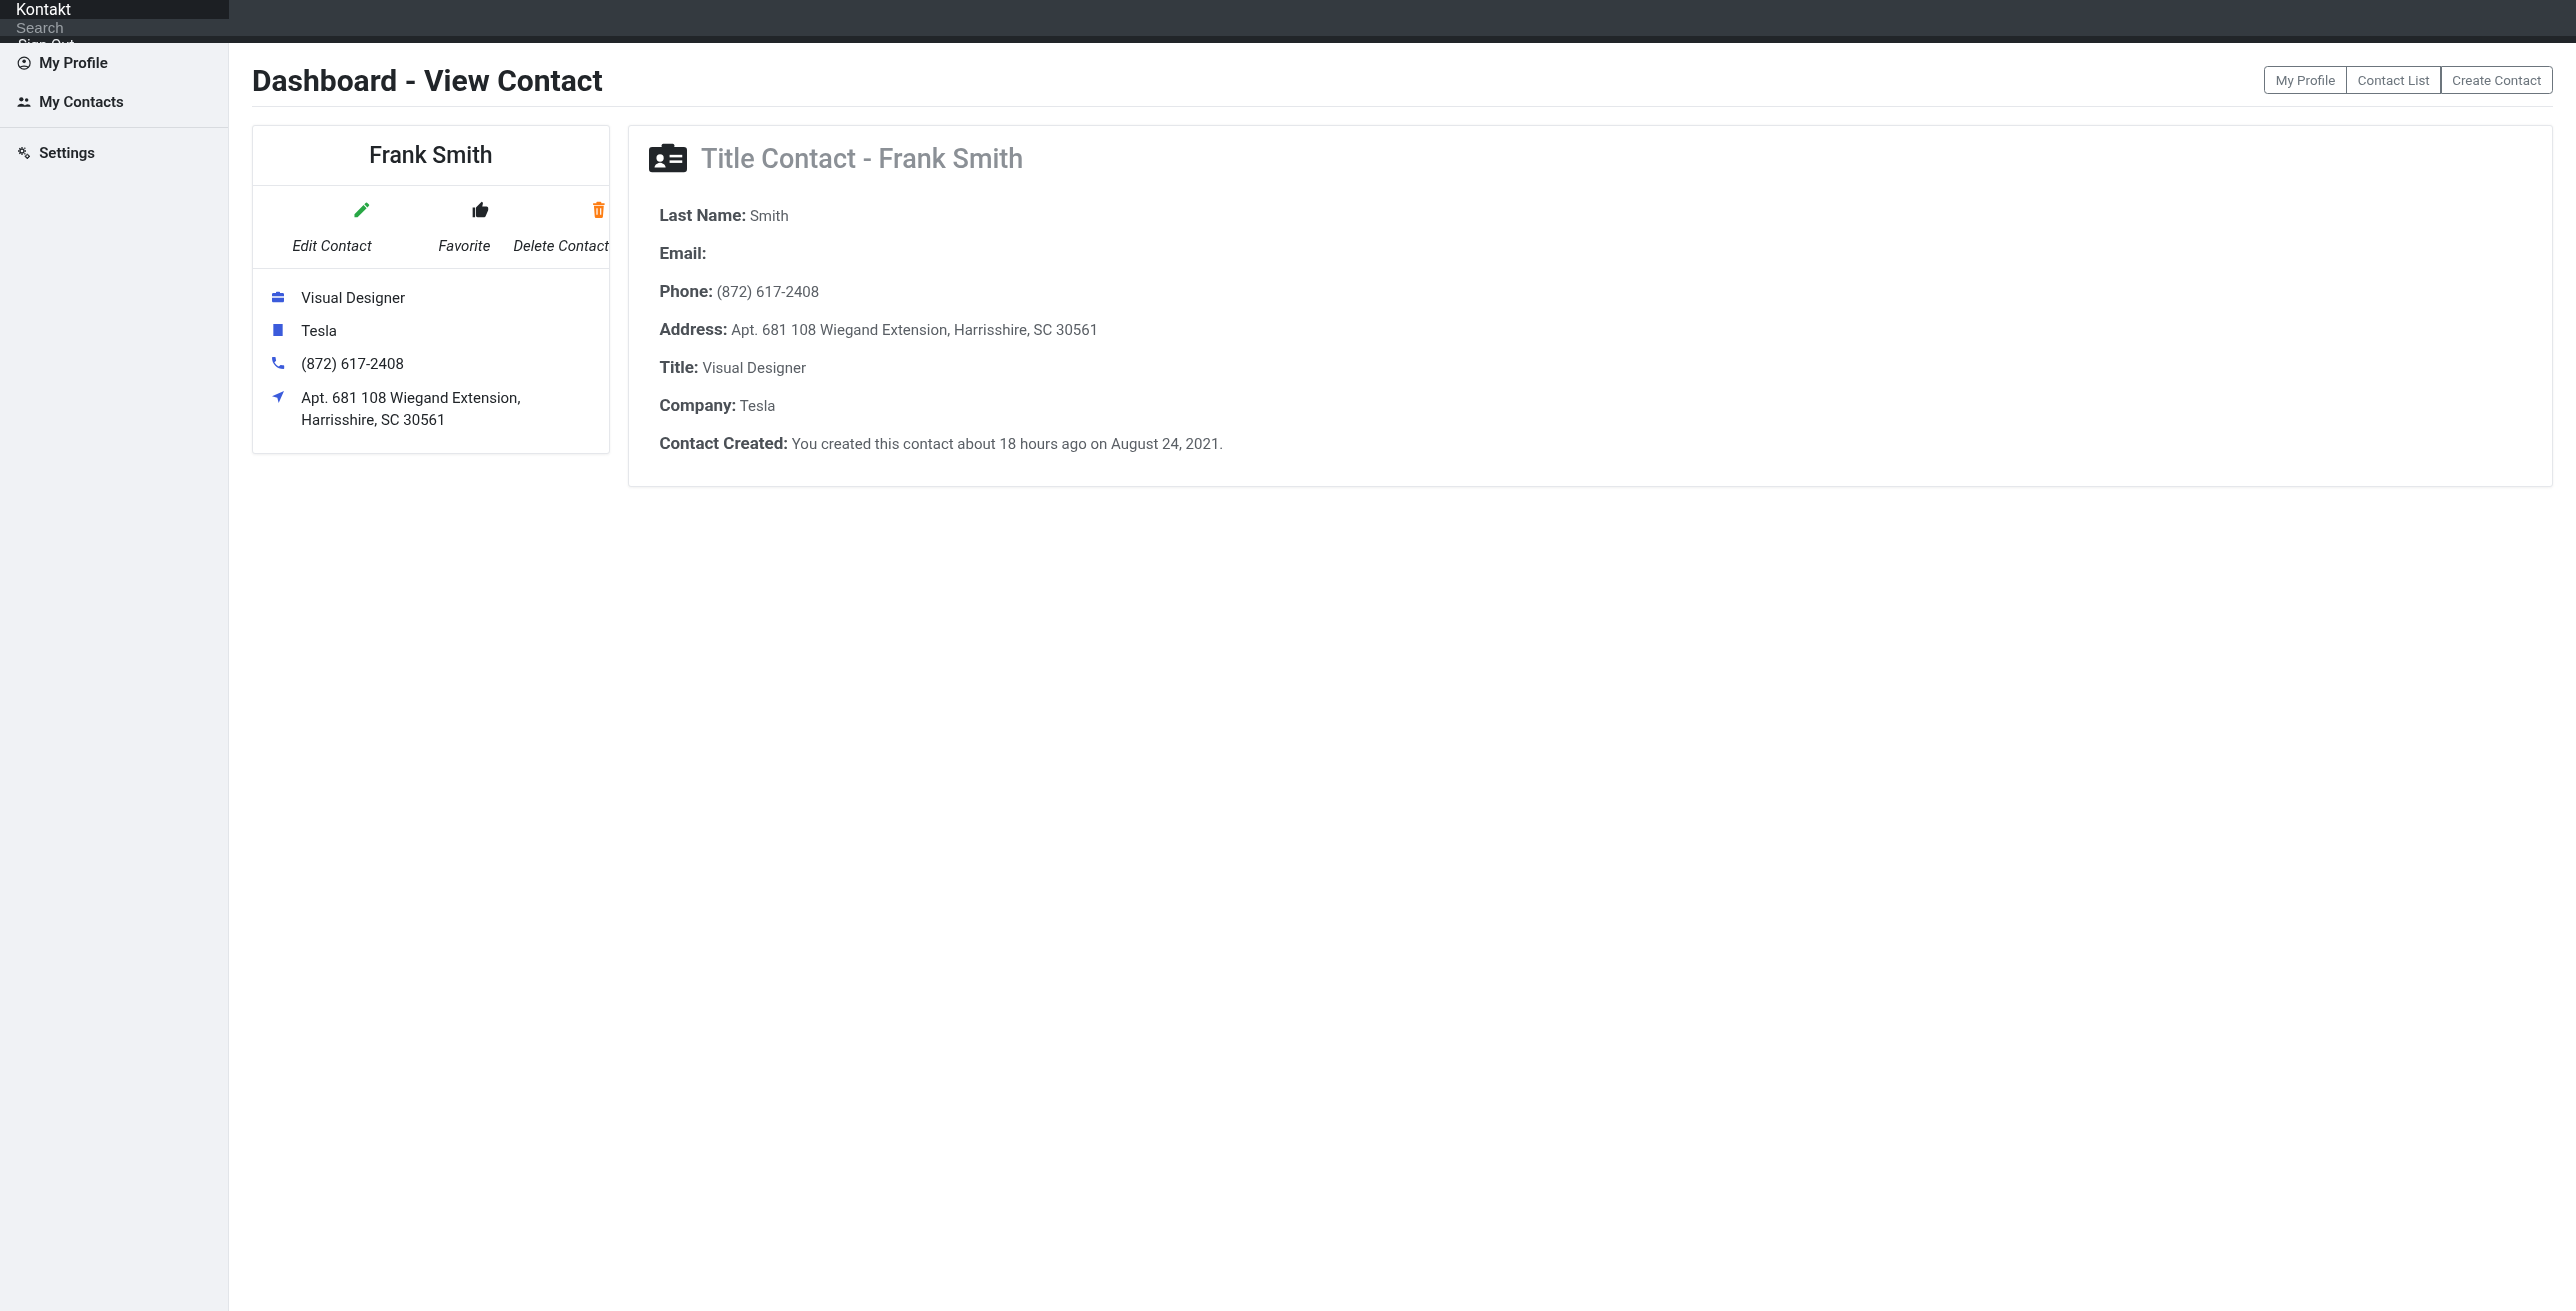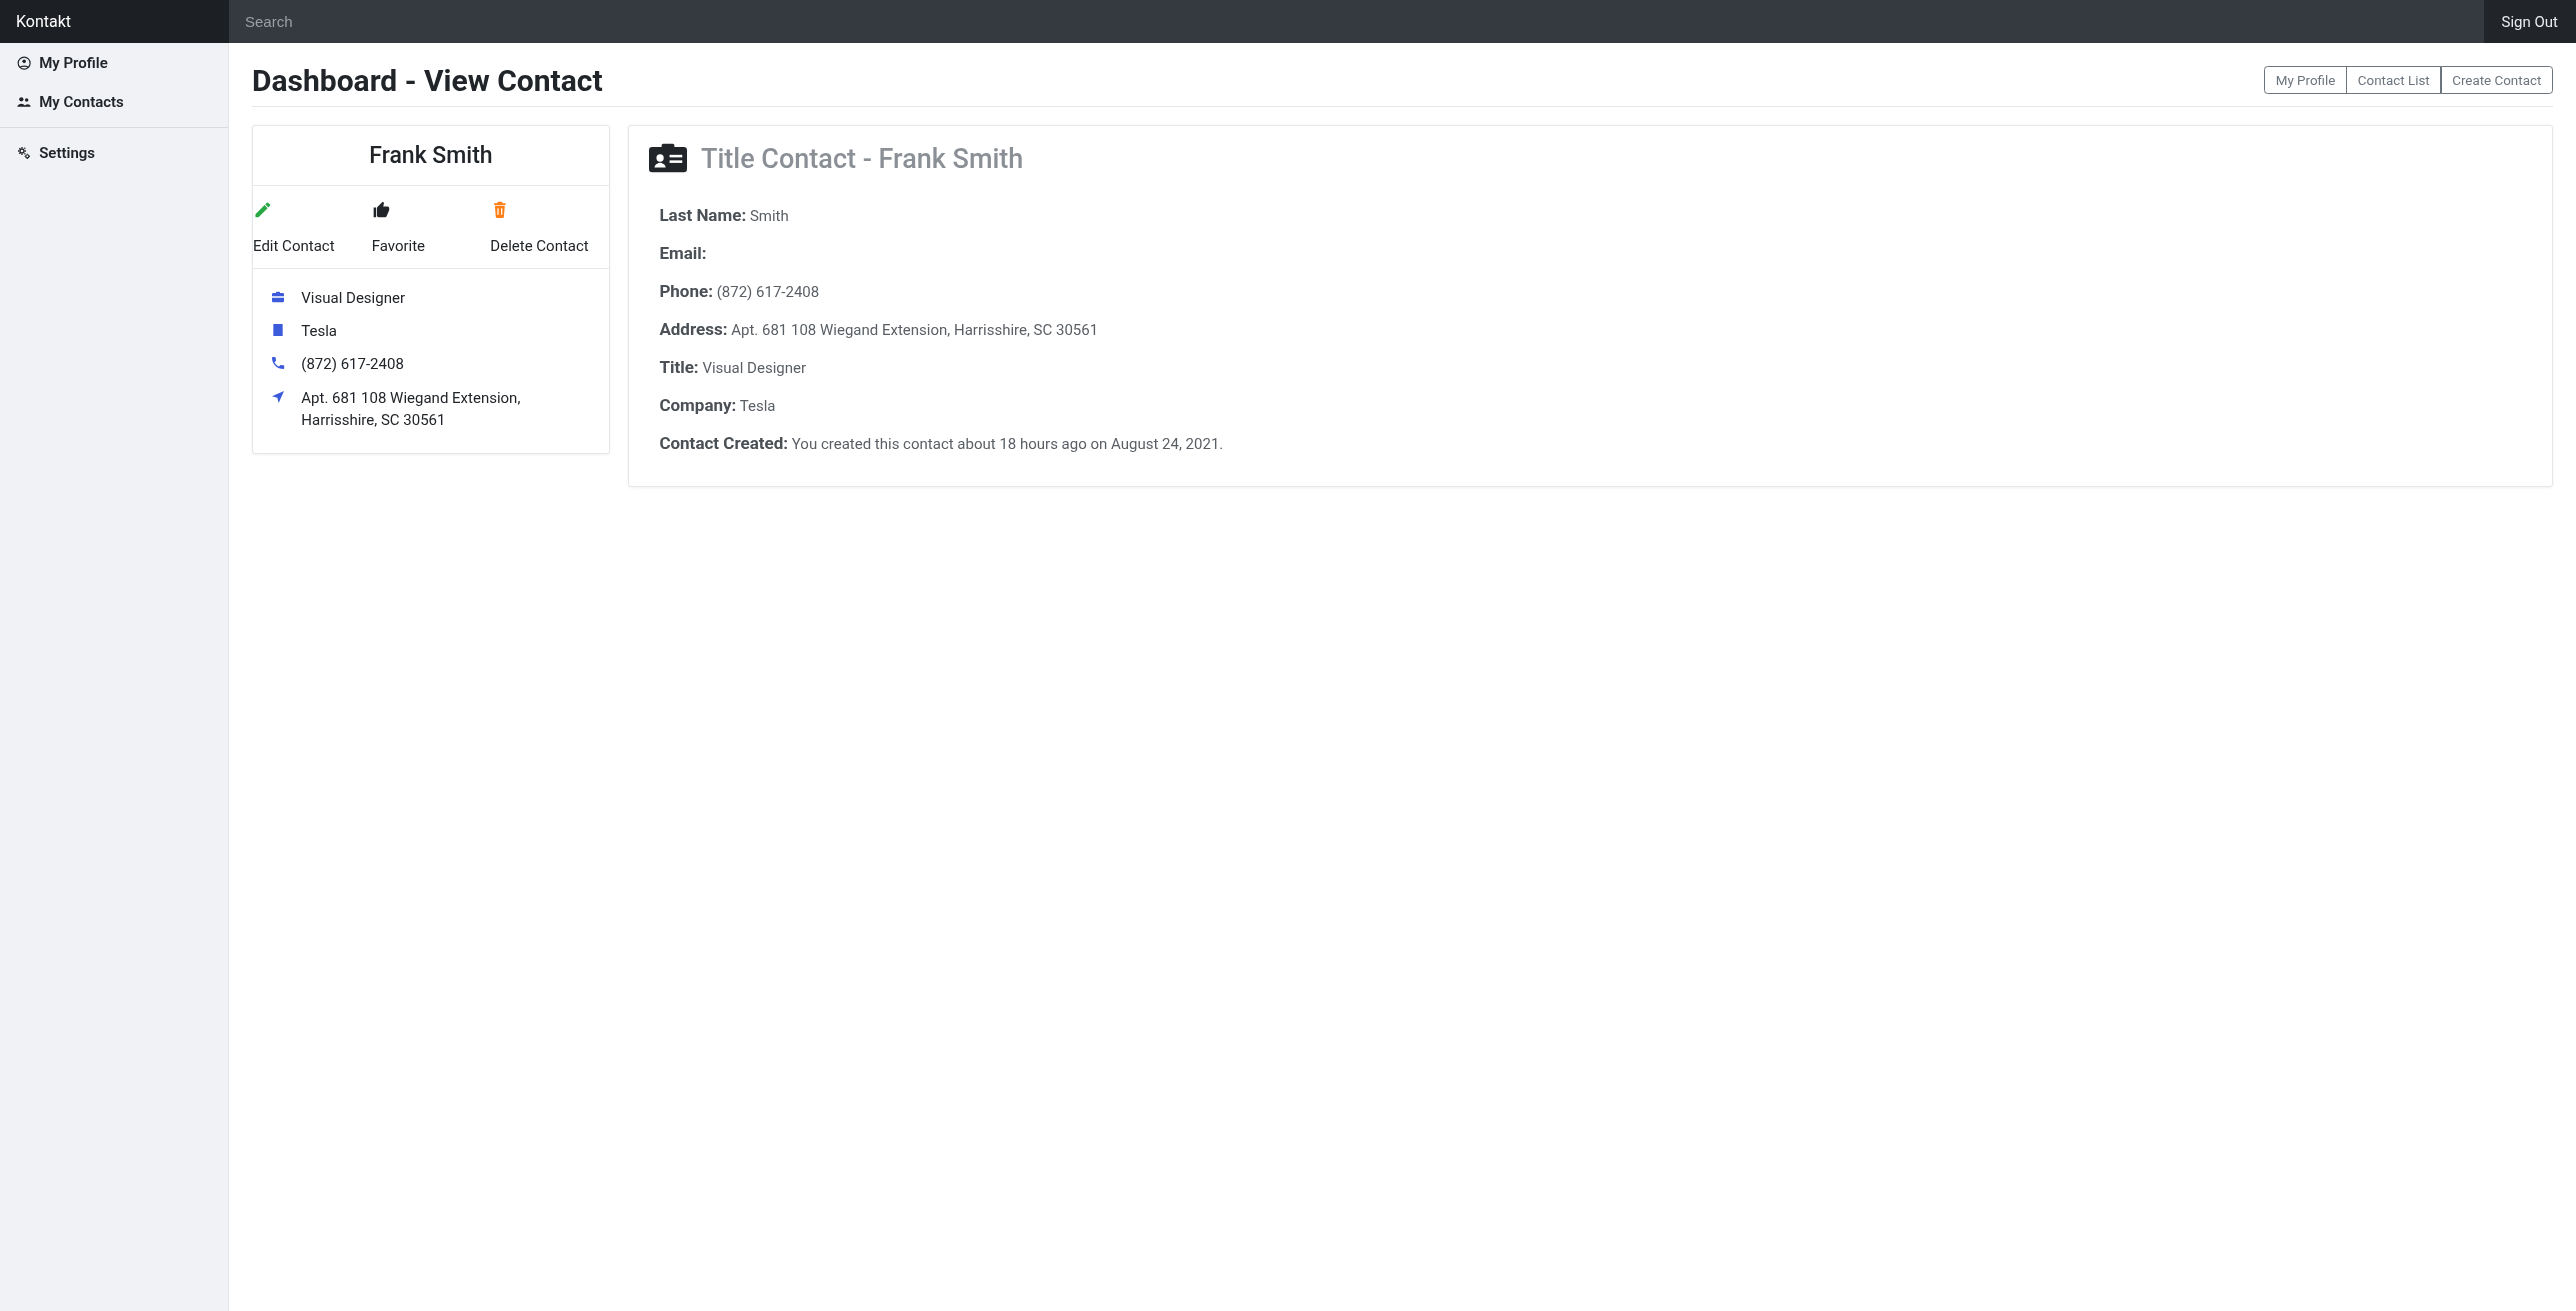--- a/index.html
+++ b/index.html
@@ -7,20 +7,21 @@
   font-family: -apple-system, BlinkMacSystemFont, "Segoe UI", Roboto, "Helvetica Neue", Arial, sans-serif;
   background: #f0f2f5;
   color: #212529;
   font-size: 14.3px;
 }
 .topbar {
   display: flex;
   height: 43px;
   background: #343a40;
   align-items: stretch;
+  flex-direction: column;
 }
 .brand {
   width: 229px;
   background: #1c1f23;
   color: #fff;
   display: flex;
   align-items: center;
   padding: 0 16px;
   font-size: 16px;
 }
@@ -133,22 +134,23 @@
   font-weight: 500;
   border-bottom: 0.9px solid #e5e7eb;
 }
 .action-row {
   display: flex;
   border-bottom: 0.9px solid #e5e7eb;
   padding: 14.3px 0 12.5px 0;
 }
 .action-item {
   flex:1;
-  text-align: left;
+  text-align: right;
   cursor: pointer;
+  font-style: italic;
 }
 .action-item .aicon {
   display: block;
   font-size: 19.7px;
   margin-bottom: 16px;
   height: 21.5px;
 }
 .action-item .alabel {
   font-size: 15px;
   color: #212529;

